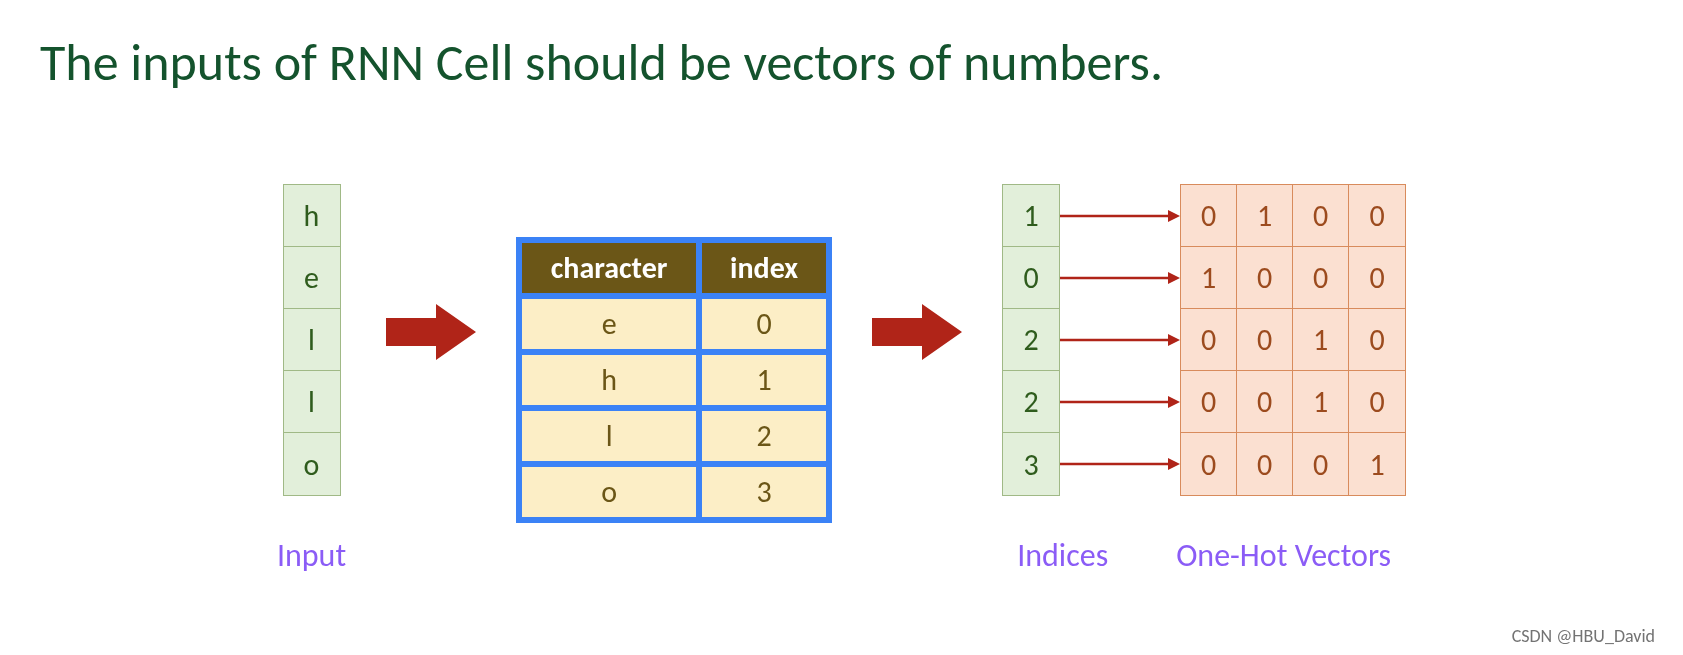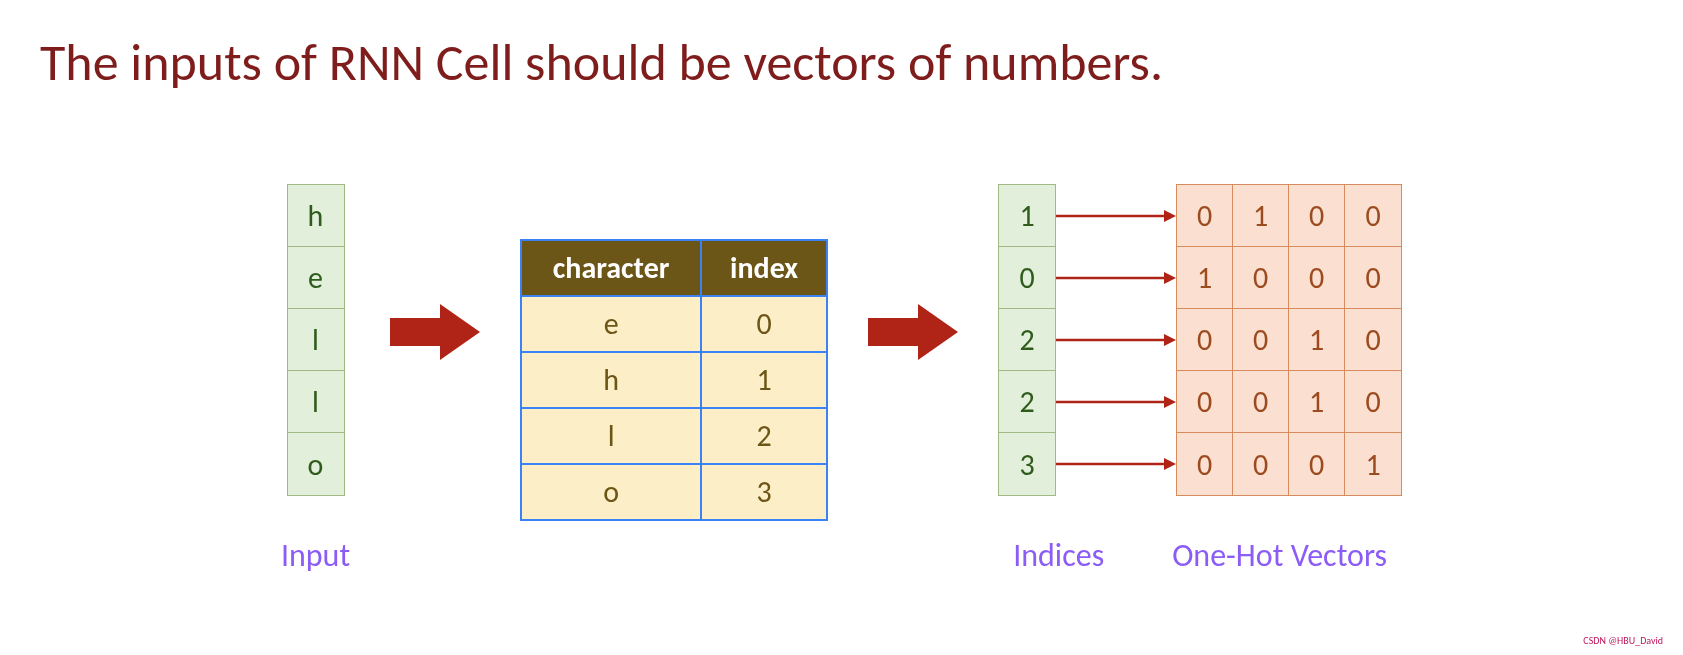--- a/index.html
+++ b/index.html
@@ -7,21 +7,21 @@
     margin: 0;
     padding: 20px 40px;
     font-family: "Segoe UI", Calibri, Arial, sans-serif;
     background: #fff;
     color: #595959;
     width: 1683px;
   }
   .title {
     font-size: 52px;
     font-weight: 400;
-    color: #7f1d1d;
+    color: #14532d;
     margin: 10px 0 90px 0;
   }
   .row {
     display: flex;
     align-items: center;
     justify-content: center;
     gap: 40px;
   }
   .col {
     display: flex;
@@ -59,21 +59,21 @@
     align-items: center;
     justify-content: center;
   }
   .arrow-big svg { width: 90px; height: 56px; }
   
   .dict {
     border: 1px solid #b09a3c;
     border-collapse: collapse;
   }
   .dict th, .dict td {
-    border: 2px solid #3b82f6;
+    border: 6px solid #3b82f6;
     font-size: 30px;
     text-align: center;
     height: 56px;
   }
   .dict th {
     background: #6b5617;
     color: #fff;
     font-weight: 700;
     padding: 6px 28px;
   }
@@ -119,24 +119,24 @@
     color: #9c4b1e;
   }
   .grid .gcell:nth-child(4n) { border-right: none; }
   .grid .gcell:nth-last-child(-n+4) { border-bottom: none; }
   .onehot-labels {
     display: flex;
     gap: 68px;
   }
   .footer {
     position: fixed;
-    right: 20px;
+    right: 28px;
     bottom: 8px;
-    font-size: 10px;
-    color: #be185d;
+    font-size: 18px;
+    color: #737373;
   }
 </style>
 </head>
 <body>
 
 <div class="title">The inputs of RNN Cell should be vectors of numbers.</div>
 
 <div class="row">
 
   <div class="col">

